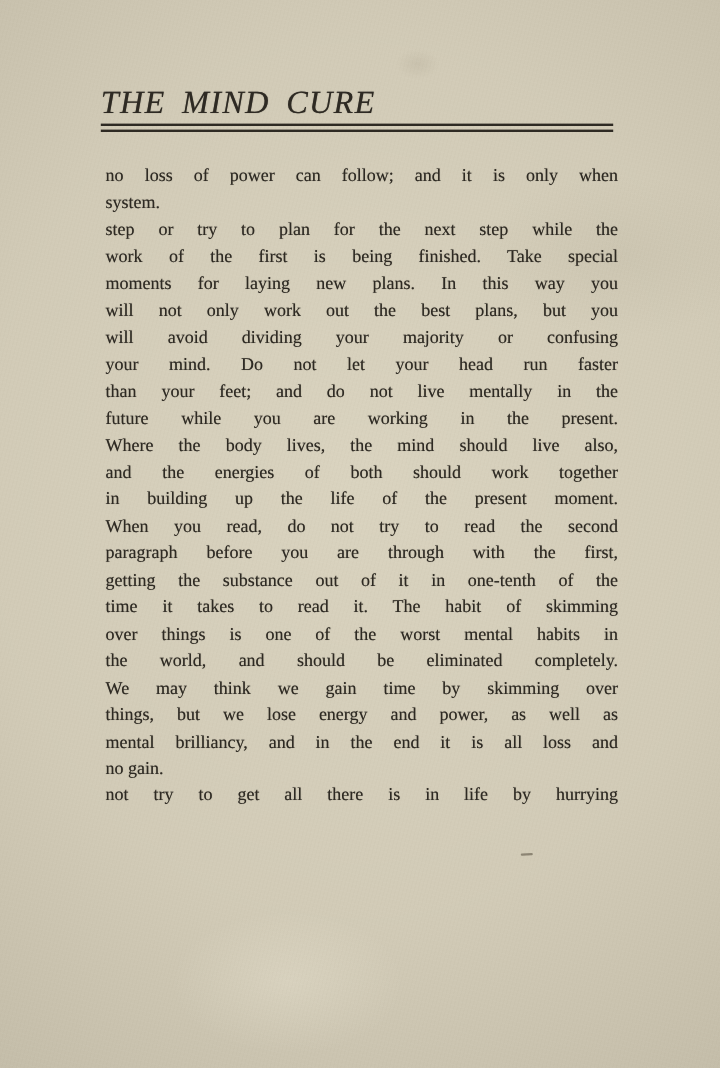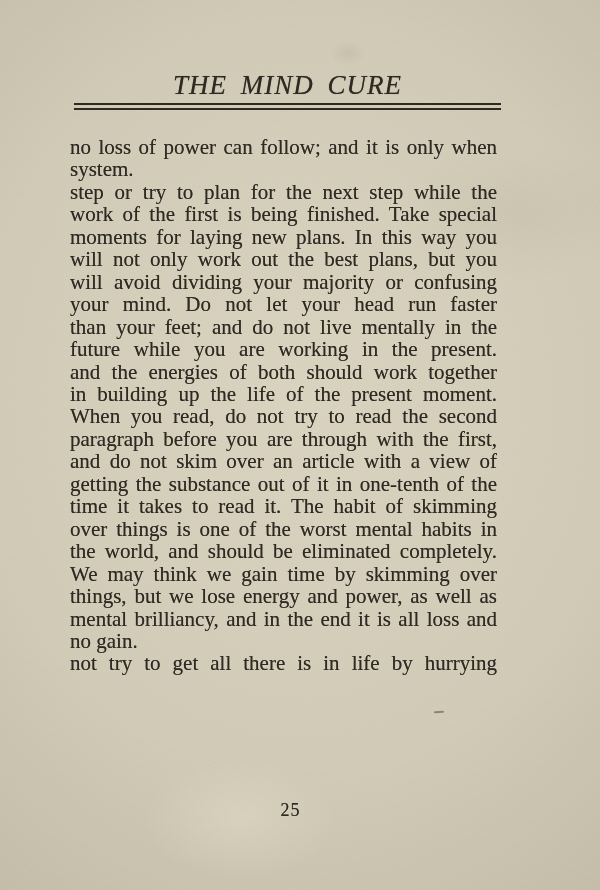--- a/index.html
+++ b/index.html
@@ -17,46 +17,45 @@
     background-image:
       repeating-linear-gradient(105deg, rgba(110,100,80,0.018) 0 1px, transparent 1px 3px),
       repeating-linear-gradient(15deg, rgba(255,255,240,0.025) 0 1px, transparent 1px 4px),
       radial-gradient(26px 18px at 58% 6%, rgba(115,105,84,0.10), transparent 70%),
       radial-gradient(160px 90px at 86% 24%, rgba(118,110,88,0.07), transparent 75%),
       radial-gradient(130px 80px at 40% 92%, rgba(252,248,232,0.20), transparent 75%),
       radial-gradient(95% 75% at 50% 45%, rgba(255,250,230,0.22) 0%, rgba(255,250,230,0.05) 55%, rgba(88,80,60,0.12) 100%);
   }
   .running-head {
     position: absolute;
-    left: 74px;
+    left: 84px;
     top: 72px;
     width: 427px;
-    text-align: center;
   }
   .running-head .title {
     font-style: italic;
     font-size: 27px;
     line-height: 27px;
     letter-spacing: 1px;
     word-spacing: 6px;
     text-shadow: 0 0 0.7px rgba(43,40,34,0.65);
   }
   .running-head .rule {
     margin-top: 4px;
     height: 3px;
     border-top: 2px solid;
     border-bottom: 2px solid;
     border-color: inherit;
   }
   .body-text {
     position: absolute;
-    left: 70px;
+    left: 88px;
     top: 136px;
     width: 427px;
-    font-size: 21px;
+    font-size: 15px;
     line-height: 22.45px;
     text-shadow: 0 0 0.6px rgba(43,40,34,0.6);
   }
   .line {
     text-align: justify;
     text-align-last: left;
   }
   .line.just {
     text-align-last: justify;
   }
@@ -99,33 +98,32 @@
       <div class="line just">no loss of power can follow; and it is only when</div>
       <div class="line">system.</div>
       <div class="line just">step or try to plan for the next step while the</div>
       <div class="line just">work of the first is being finished. Take special</div>
       <div class="line just">moments for laying new plans. In this way you</div>
       <div class="line just">will not only work out the best plans, but you</div>
       <div class="line just">will avoid dividing your majority or confusing</div>
       <div class="line just">your mind. Do not let your head run faster</div>
       <div class="line just">than your feet; and do not live mentally in the</div>
       <div class="line just">future while you are working in the present.</div>
+      <div class="line just">Where the body lives, the mind should live also,</div>
       <div class="line just">and the energies of both should work together</div>
       <div class="line just">in building up the life of the present moment.</div>
       <div class="line just">When you read, do not try to read the second</div>
       <div class="line just">paragraph before you are through with the first,</div>
-      <div class="line just">and do not skim over an article with a view of</div>
       <div class="line just">getting the substance out of it in one-tenth of the</div>
       <div class="line just">time it takes to read it. The habit of skimming</div>
       <div class="line just">over things is one of the worst mental habits in</div>
       <div class="line just">the world, and should be eliminated completely.</div>
       <div class="line just">We may think we gain time by skimming over</div>
       <div class="line just">things, but we lose energy and power, as well as</div>
       <div class="line just">mental brilliancy, and in the end it is all loss and</div>
       <div class="line">no gain.</div>
       <div class="line just">not try to get all there is in life by hurrying</div>
     </div>
 
   <div class="stray-mark"></div>
 
-  <div class="page-number">25</div>
 
 </div>
 
 </body></html>

